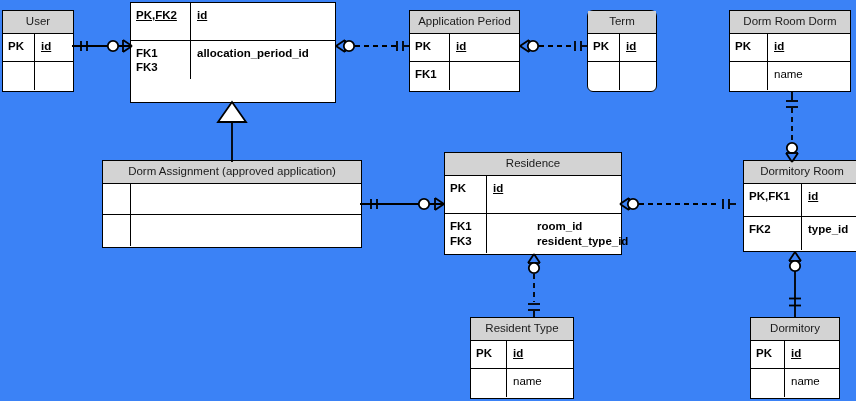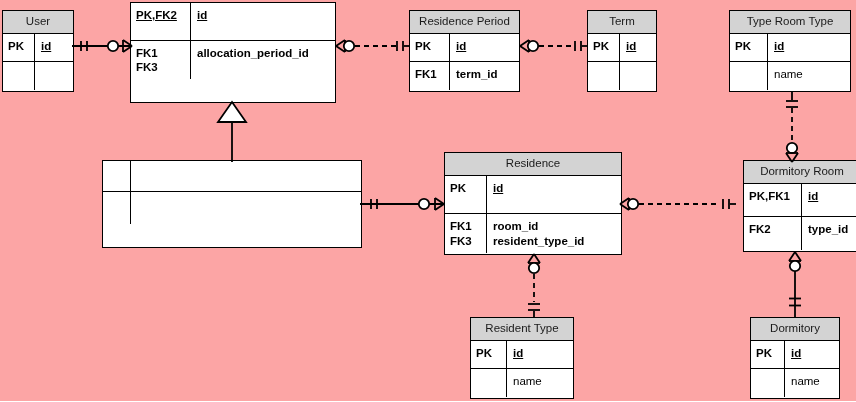--- a/index.html
+++ b/index.html
@@ -4,21 +4,21 @@
 <style>
   html, body {
     margin: 0;
     padding: 0;
     background: #ffffff;
   }
   #canvas {
     position: relative;
     width: 856px;
     height: 401px;
-    background: #fca5a5;
+    background: #3b82f6;
     font-family: "Liberation Sans", sans-serif;
     overflow: hidden;
   }
   
   .entity {
     position: absolute;
     box-sizing: border-box;
     border: 1.6px solid #000000;
     background: #ffffff;
   }
@@ -116,77 +116,75 @@
           <div class="col-key" style="width: 60px; height: 100%;">
             <div>FK1</div>
             <div>FK3</div>
           </div>
           <div class="col-attr" style="height: 100%;">
             <div class="fk-attr">allocation_period_id</div>
           </div>
         </div>
       </div>
       <div class="entity" style="left: 409px; top: 10px; width: 111px; height: 82px;">
-        <div class="ent-title">Residence Period</div>
+        <div class="ent-title">Application Period</div>
         <div class="ent-section divider" style="height: 28.4px;">
           <div class="col-key" style="width: 40px; height: 100%;">
             <div>PK</div>
           </div>
           <div class="col-attr" style="height: 100%;">
             <div class="pk-attr">id</div>
           </div>
         </div>
         <div class="ent-section" style="height: 28.4px;">
           <div class="col-key" style="width: 40px; height: 100%;">
             <div>FK1</div>
           </div>
-          <div class="col-attr" style="height: 100%;">
-            <div class="fk-attr">term_id</div>
-          </div>
-        </div>
-      </div>
-      <div class="entity" style="left: 587px; top: 10px; width: 70px; height: 82px;">
+        </div>
+      </div>
+      <div class="entity" style="left: 587px; top: 10px; width: 70px; height: 82px; border-radius: 6px;">
         <div class="ent-title">Term</div>
         <div class="ent-section divider" style="height: 28.4px;">
           <div class="col-key" style="width: 32px; height: 100%;">
             <div>PK</div>
           </div>
           <div class="col-attr" style="height: 100%;">
             <div class="pk-attr">id</div>
           </div>
         </div>
         <div class="ent-section" style="height: 28.4px;">
           <div class="col-key" style="width: 32px; height: 100%;">
             <div>&nbsp;</div>
           </div>
           <div class="col-attr" style="height: 100%;">
             <div class="plain-attr">&nbsp;</div>
           </div>
         </div>
       </div>
       <div class="entity" style="left: 729px; top: 10px; width: 122px; height: 82px;">
-        <div class="ent-title">Type Room Type</div>
+        <div class="ent-title">Dorm Room Dorm</div>
         <div class="ent-section divider" style="height: 28.4px;">
           <div class="col-key" style="width: 38px; height: 100%;">
             <div>PK</div>
           </div>
           <div class="col-attr" style="height: 100%;">
             <div class="pk-attr">id</div>
           </div>
         </div>
         <div class="ent-section" style="height: 28.4px;">
           <div class="col-key" style="width: 38px; height: 100%;">
             <div>&nbsp;</div>
           </div>
           <div class="col-attr" style="height: 100%;">
             <div class="plain-attr">name</div>
           </div>
         </div>
       </div>
       <div class="entity" style="left: 102px; top: 160px; width: 260px; height: 88px;">
+        <div class="ent-title">Dorm Assignment (approved application)</div>
         <div class="ent-section divider" style="height: 31.4px;">
           <div class="col-key" style="width: 28px; height: 100%;">
             <div>&nbsp;</div>
           </div>
           <div class="col-attr" style="height: 100%;">
             <div class="plain-attr">&nbsp;</div>
           </div>
         </div>
         <div class="ent-section" style="height: 31.4px;">
           <div class="col-key" style="width: 28px; height: 100%;">
@@ -205,21 +203,21 @@
           </div>
           <div class="col-attr" style="height: 100%;">
             <div class="pk-attr">id</div>
           </div>
         </div>
         <div class="ent-section" style="height: 38.9px;">
           <div class="col-key" style="width: 42px; height: 100%;">
             <div>FK1</div>
             <div>FK3</div>
           </div>
-          <div class="col-attr" style="height: 100%;">
+          <div class="col-attr" style="height: 100%; margin-left: 44px;">
             <div class="fk-attr">room_id</div>
             <div class="fk-attr">resident_type_id</div>
           </div>
         </div>
       </div>
       <div class="entity" style="left: 743px; top: 160px; width: 118px; height: 92px;">
         <div class="ent-title">Dormitory Room</div>
         <div class="ent-section divider" style="height: 33.4px; align-items: center;">
           <div class="col-key" style="width: 58px; height: 100%;">
             <div>PK,FK1</div>

